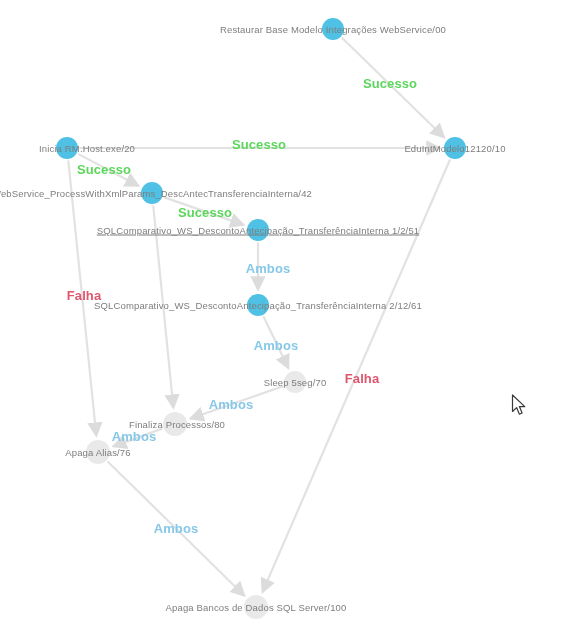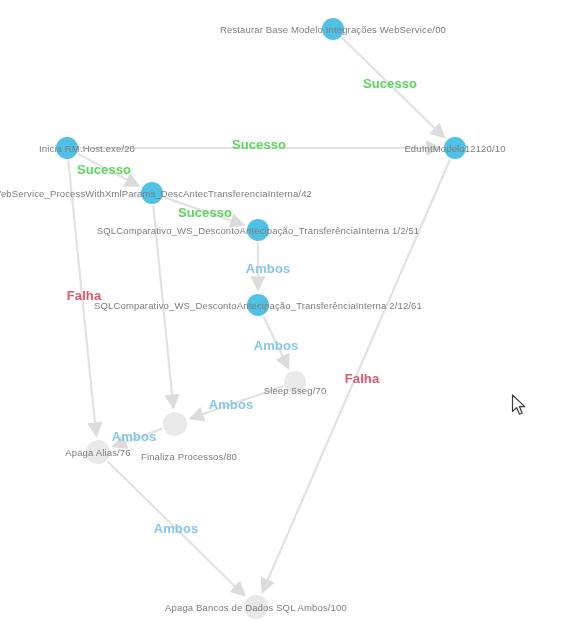--- a/index.html
+++ b/index.html
@@ -105,26 +105,26 @@
         <circle class="node-circle" cx="98" cy="452" r="12" fill="#e9e9e9"></circle>
         <circle class="node-circle" cx="256" cy="607" r="12" fill="#e9e9e9"></circle>
       </g>
   </svg>
 
   <div id="label-layer">
       <div class="node-label" style="left: 333px; top: 29px; color: rgb(125, 125, 125);">Restaurar Base Modelo Integrações WebService/00</div>
       <div class="node-label" style="left: 455px; top: 148px; color: rgb(125, 125, 125);">EduIntModelo12120/10</div>
       <div class="node-label" style="left: 67px; top: 148px; color: rgb(125, 125, 125); margin-left: 20px;">Inicia RM.Host.exe/20</div>
       <div class="node-label" style="left: 152px; top: 193px; color: rgb(125, 125, 125);">WebService_ProcessWithXmlParams_DescAntecTransferenciaInterna/42</div>
-      <div class="node-label" style="left: 258px; top: 230px; color: rgb(125, 125, 125);">SQLComparativo_WS_DescontoAntecipação_TransferênciaInterna 1/2/51</div>
+      <div class="node-label" style="left: 258px; top: 230px; color: rgb(125, 125, 125); text-decoration: underline;">SQLComparativo_WS_DescontoAntecipação_TransferênciaInterna 1/2/51</div>
       <div class="node-label" style="left: 258px; top: 305px; color: rgb(125, 125, 125);">SQLComparativo_WS_DescontoAntecipação_TransferênciaInterna 2/12/61</div>
-      <div class="node-label" style="left: 295px; top: 382px; color: rgb(125, 125, 125); margin-top: 8px;">Sleep 5seg/70</div>
-      <div class="node-label" style="left: 189px; top: 424px; color: rgb(125, 125, 125); margin-top: 32px;">Finaliza Processos/80</div>
+      <div class="node-label" style="left: 295px; top: 382px; color: rgb(125, 125, 125);">Sleep 5seg/70</div>
+      <div class="node-label" style="left: 177px; top: 424px; color: rgb(125, 125, 125);">Finaliza Processos/80</div>
       <div class="node-label" style="left: 98px; top: 452px; color: rgb(125, 125, 125);">Apaga Alias/76</div>
-      <div class="node-label" style="left: 256px; top: 607px; color: rgb(125, 125, 125);">Apaga Bancos de Dados SQL Ambos/100</div>
+      <div class="node-label" style="left: 256px; top: 607px; color: rgb(125, 125, 125);">Apaga Bancos de Dados SQL Server/100</div>
     </div>
   <div id="edge-label-layer">
       <div class="edge-label sucesso" style="left: 390px; top: 83px;">Sucesso</div>
       <div class="edge-label sucesso" style="left: 259px; top: 144px;">Sucesso</div>
       <div class="edge-label sucesso" style="left: 104px; top: 169px;">Sucesso</div>
       <div class="edge-label sucesso" style="left: 205px; top: 212px;">Sucesso</div>
       <div class="edge-label ambos" style="left: 268px; top: 268px;">Ambos</div>
       <div class="edge-label ambos" style="left: 276px; top: 345px;">Ambos</div>
       <div class="edge-label ambos" style="left: 231px; top: 404px;">Ambos</div>
       <div class="edge-label ambos" style="left: 134px; top: 436px;">Ambos</div>

